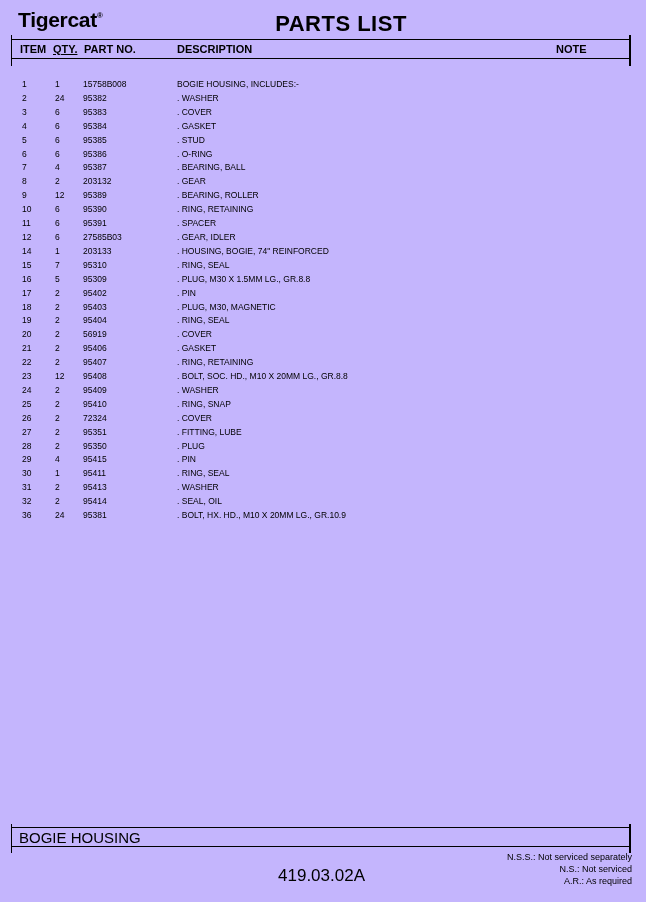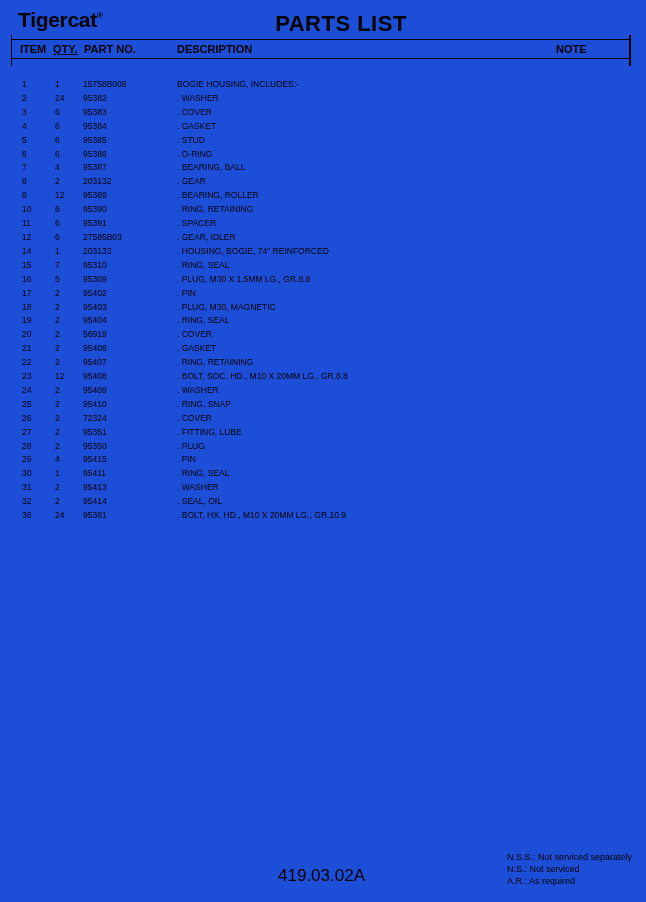--- a/index.html
+++ b/index.html
@@ -1,17 +1,17 @@
 <!DOCTYPE html>
 <html><head>
 <meta charset="utf-8">
 <style>
   html,body{margin:0;padding:0;background:#ffffff;}
   body{width:646px;height:902px;position:relative;font-family:"Liberation Sans",sans-serif;color:#000;}
-  .page{position:absolute;left:0;top:0;width:646px;height:902px;background:#1d4ed8;overflow:hidden;}
+  .page{position:absolute;left:0;top:0;width:646px;height:902px;background:#c4b5fd;overflow:hidden;}
 
   .logo{position:absolute;left:18px;top:8px;font-size:21px;font-weight:700;letter-spacing:-0.3px;white-space:nowrap;}
   .logo .reg{font-size:8px;vertical-align:9px;letter-spacing:0;}
 
   .title{position:absolute;left:0;top:11px;width:642px;text-align:center;font-size:22px;font-weight:700;letter-spacing:0.5px;padding-left:20px;}
 
   .header-box{position:absolute;left:11px;top:39px;width:617px;height:18px;border:1.5px solid #000;}
   .header-box::before,.header-box::after{content:"";position:absolute;top:-5px;width:1.5px;height:31px;background:#000;}
   .header-box::before{left:-1.5px;}
   .header-box::after{right:-1.5px;}
@@ -30,21 +30,21 @@
   .c-part{left:72px;}
   .c-desc{left:166px;}
   .c-note{left:545px;}
 
   .footer-box{position:absolute;left:11px;top:827px;width:617px;height:18px;border:1.5px solid #000;}
   .footer-box::before,.footer-box::after{content:"";position:absolute;top:-4px;width:1.5px;height:29px;background:#000;}
   .footer-box::before{left:-1.5px;}
   .footer-box::after{right:-1.5px;}
   .footer-box .assembly{position:absolute;left:7px;top:0;height:18px;line-height:19px;font-size:15px;white-space:nowrap;}
 
-  .legend{position:absolute;right:14px;top:851px;font-size:9px;line-height:12px;}
+  .legend{position:absolute;right:14px;top:851px;text-align:right;font-size:9px;line-height:12px;}
   .drawing-number{position:absolute;left:0;top:866px;width:643px;text-align:center;font-size:17px;}
 </style>
 </head>
 <body>
 
 <div class="page">
 
   <div class="logo">
     <span>Tigercat</span><span class="reg">®</span>
   </div>
@@ -279,20 +279,23 @@
       </div>
       <div class="row">
         <span class="cell c-item">36</span>
         <span class="cell c-qty">24</span>
         <span class="cell c-part">95381</span>
         <span class="cell c-desc">. BOLT, HX. HD., M10 X 20MM LG., GR.10.9</span>
         <span class="cell c-note"></span>
       </div>
     </div>
 
+  <div class="footer-box">
+    <span class="assembly">BOGIE HOUSING</span>
+  </div>
 
   <div class="legend">
     <div>N.S.S.: Not serviced separately</div>
     <div>N.S.: Not serviced</div>
     <div>A.R.: As required</div>
   </div>
 
   <div class="drawing-number">419.03.02A</div>
 
 </div>

